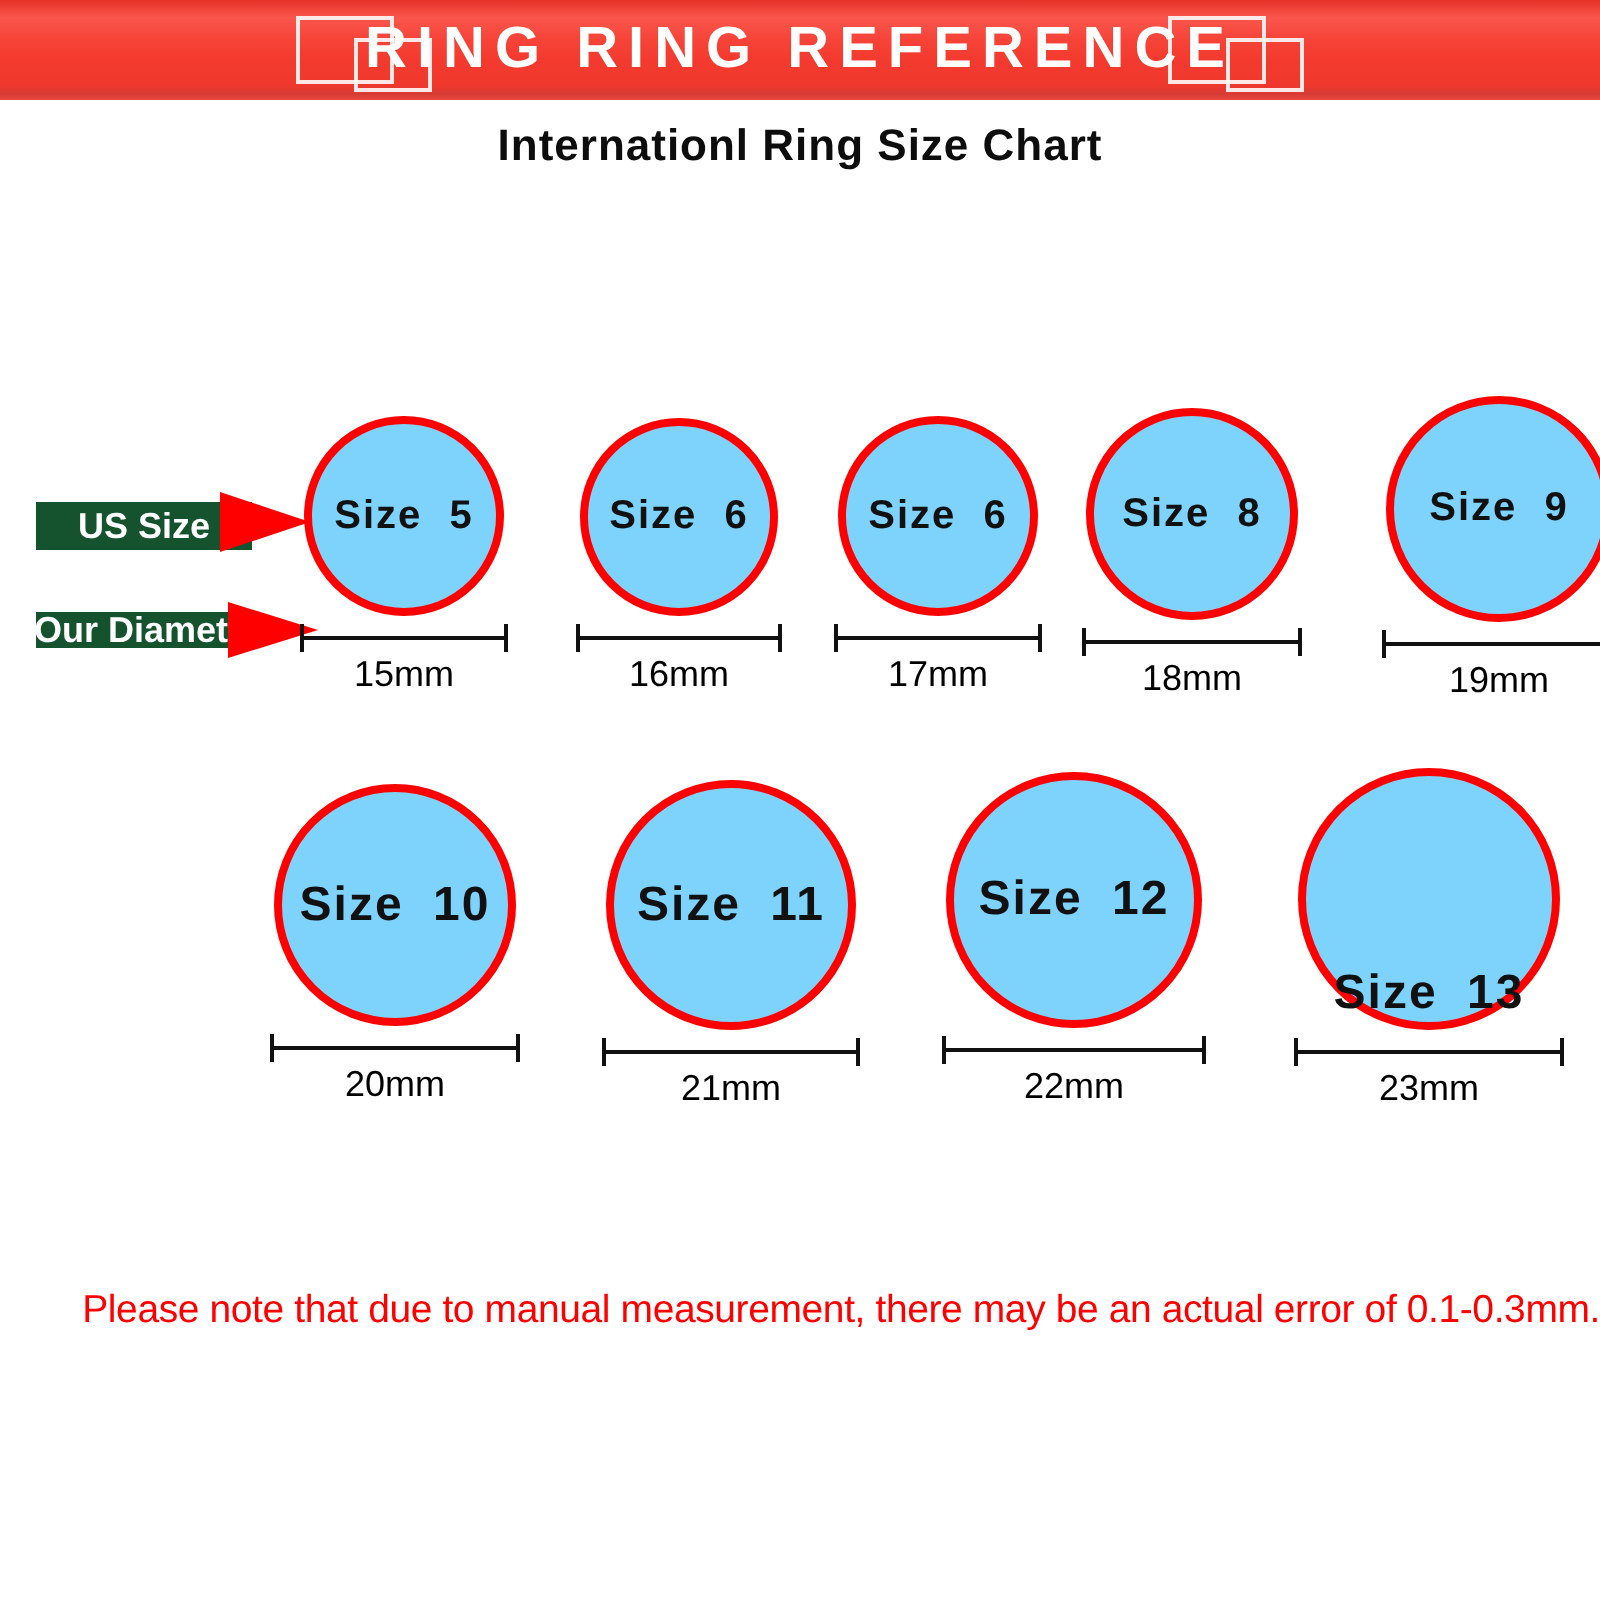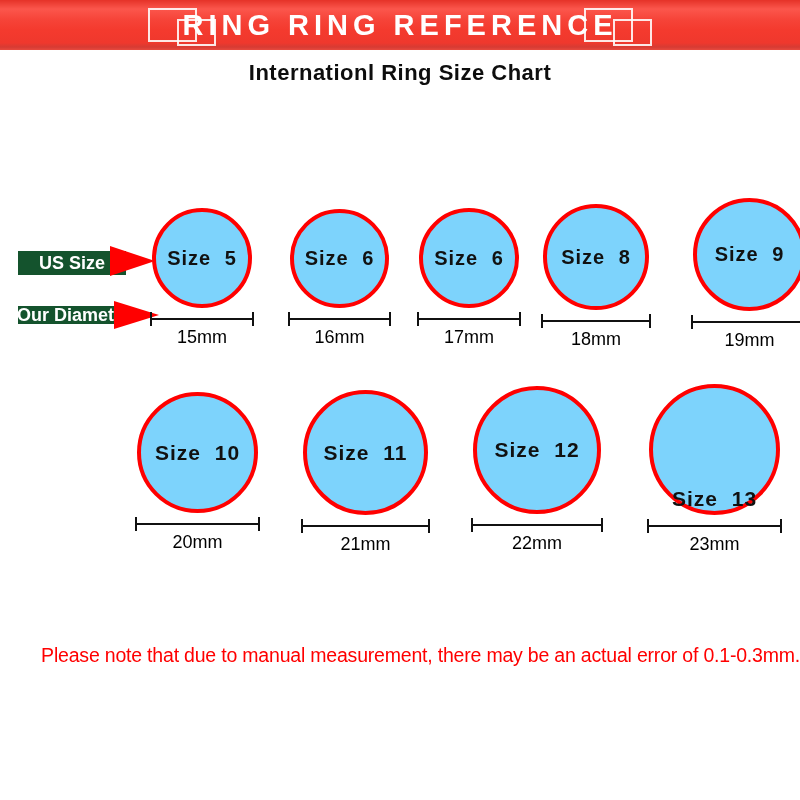--- a/index.html
+++ b/index.html
@@ -50,21 +50,21 @@
     border-top:14px solid transparent;border-bottom:14px solid transparent;border-left:45px solid #ff0000;
   }
 
   
   .ring{position:absolute;display:flex;flex-direction:column;align-items:center;}
   .circle{
     box-sizing:border-box;border:4px solid #ff0000;border-radius:50%;background:#7dd3fc;
     display:flex;align-items:center;justify-content:center;
   }
   .size-label{color:#111111;font-size:20px;font-weight:600;letter-spacing:1px;word-spacing:7px;white-space:nowrap;}
-  .row2 .size-label{font-size:21px;}
+  .row2 .size-label{font-size:24px;}
   .mline{
     align-self:stretch;margin-top:4px;height:14px;position:relative;
     border-left:2px solid #111111;border-right:2px solid #111111;
   }
   .mline::after{content:"";position:absolute;left:0;right:0;top:6px;height:2px;background:#111111;}
   .mm{margin-top:1px;color:#000000;font-size:18px;}
 
   .ring.s5 {left:150px;top:208px;width:104px;}  .ring.s5  .circle{width:100px;height:100px;}
   .ring.s6 {left:288px;top:209px;width:103px;}  .ring.s6  .circle{width:99px; height:99px;}
   .ring.s7 {left:417px;top:208px;width:104px;}  .ring.s7  .circle{width:100px;height:100px;}

